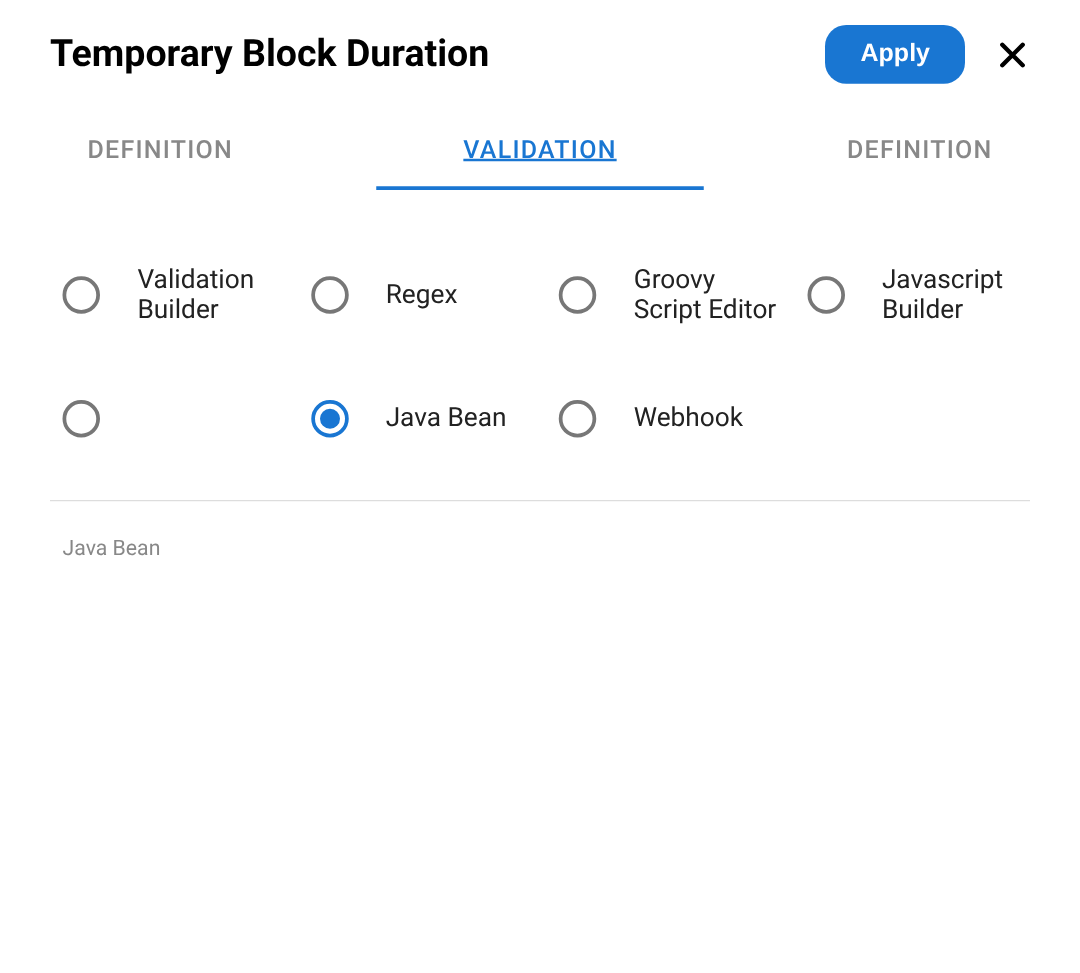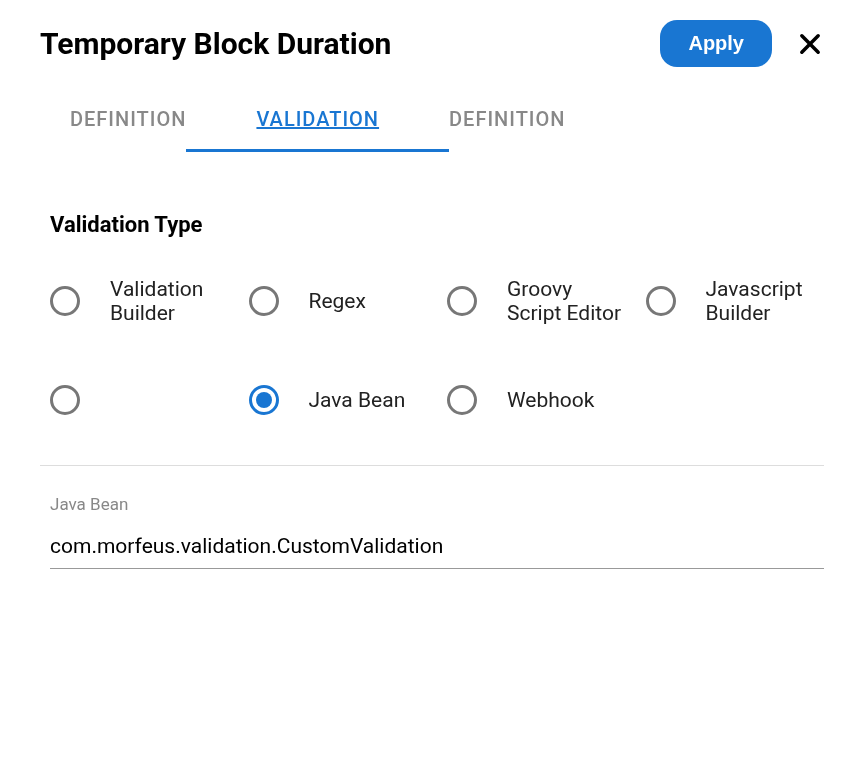--- a/index.html
+++ b/index.html
@@ -52,20 +52,21 @@
       display: flex;
       align-items: center;
       justify-content: center;
     }
     .close-btn svg {
       width: 28px;
       height: 28px;
     }
     .tabs {
       display: flex;
+      justify-content: space-between;
       padding: 0 30px;
       margin-bottom: 60px;
     }
     .tab {
       font-size: 20px;
       font-weight: 500;
       letter-spacing: 1px;
       color: #888;
       padding-bottom: 18px;
       cursor: pointer;
@@ -165,21 +166,20 @@
       </button>
     </div>
   </div>
 
   <div class="tabs">
     <div class="tab">DEFINITION</div>
     <div class="tab active">VALIDATION</div>
     <div class="tab">DEFINITION</div>
   </div>
 
-  <div class="section-title">Validation Type</div>
 
   <div class="radio-grid">
     <div class="radio-item">
       <div class="radio-circle"></div>
       <span class="radio-label">Validation Builder</span>
     </div>
     <div class="radio-item">
       <div class="radio-circle"></div>
       <span class="radio-label">Regex</span>
     </div>
@@ -201,15 +201,14 @@
       <span class="radio-label">Java Bean</span>
     </div>
     <div class="radio-item">
       <div class="radio-circle"></div>
       <span class="radio-label">Webhook</span>
     </div>
   </div>
 
   <div class="input-section">
     <label class="input-label">Java Bean</label>
-    <input type="text" class="text-input" value="com.morfeus.validation.CustomValidation" style="">
   </div>
 </div>
 
 </body></html>

